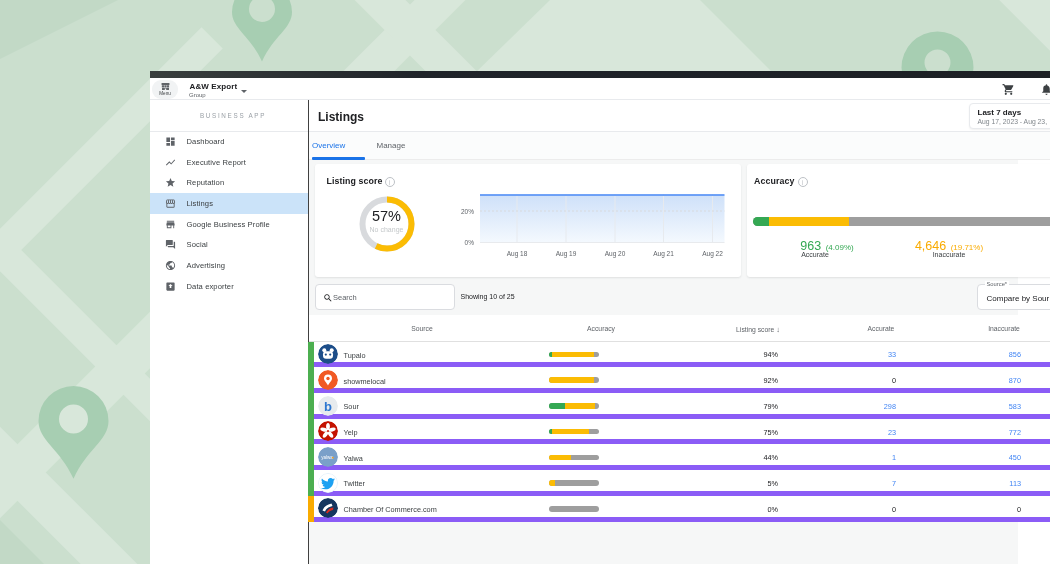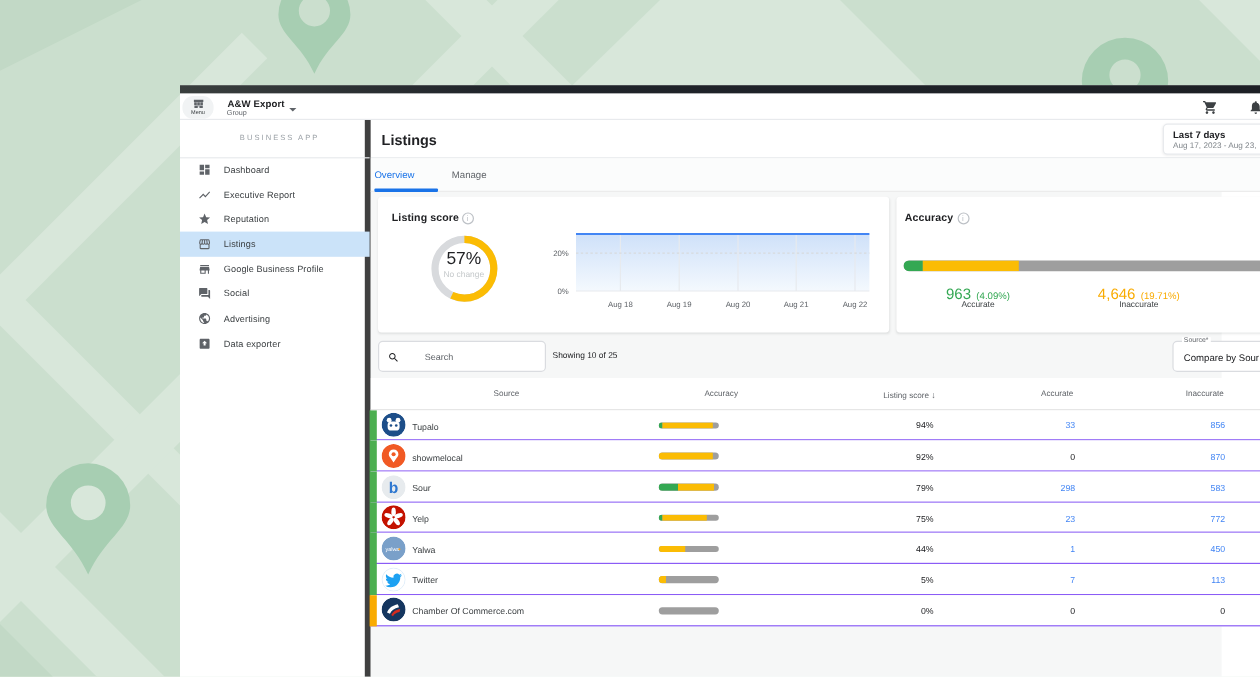--- a/index.html
+++ b/index.html
@@ -10,21 +10,21 @@
 #darkbar{position:absolute;left:0;top:0;width:900px;height:7px;background:linear-gradient(90deg,#3a3f3e 0%,#20242a 30%,#1d2025 100%)}
 #header{position:absolute;left:0;top:7px;width:900px;height:22px;background:#fff;border-bottom:1px solid #e8eaed}
 #menubtn{position:absolute;left:2px;top:2px;width:26px;height:19px;background:#f1f3f4;border-radius:9px;text-align:center}
 #menubtn .mico{margin-top:3px;line-height:0}
 #menubtn .mlbl{font-size:4.6px;color:#3c4043;margin-top:1.5px;line-height:1}
 #acctname{position:absolute;left:39.5px;top:3.5px;font-size:8px;font-weight:bold;color:#202124;letter-spacing:.1px}
 #acctgrp{position:absolute;left:39px;top:13.5px;font-size:6px;color:#5f6368}
 #caret{position:absolute;left:90.5px;top:11.5px;width:0;height:0;border-left:3.2px solid transparent;border-right:3.2px solid transparent;border-top:3.8px solid #5f6368}
 #hdricons{position:absolute;right:0;top:0;height:22px}
 
-#sidebar{position:absolute;left:0;top:29px;width:158.5px;height:464px;background:#fff;border-right:5px solid #404040}
+#sidebar{position:absolute;left:0;top:29px;width:158.5px;height:464px;background:#fff;border-right:1px solid #404040}
 #bapp{position:absolute;left:4px;top:12px;width:158px;text-align:center;font-size:6.3px;letter-spacing:1.7px;color:#9aa0a6}
 #sdiv{position:absolute;left:0;top:31px;width:158px;border-top:1px solid #e8eaed}
 .sitem{position:absolute;left:0;width:158px;height:20.65px;display:flex;align-items:center}
 .sitem .sic{width:11px;height:11px;margin-left:14.5px;flex:none}
 .sitem .slb{font-size:7.6px;color:#3c4043;margin-left:11px;letter-spacing:.1px}
 .sel{background:#cbe3f9}
 
 #main{position:absolute;left:158.5px;top:29px;width:741.5px;height:464px;background:#fff}
 #htitle{position:absolute;left:9.5px;top:10px;font-size:12px;font-weight:bold;color:#202124}
 #hband{position:absolute;left:0;top:0;width:741.5px;height:31.5px;border-bottom:1px solid #e8eaed}
@@ -38,29 +38,29 @@
 #last7 .l2{font-size:6.8px;color:#80868b;margin-top:1.5px;white-space:nowrap}
 #content{position:absolute;left:0;top:59.5px;width:709px;height:404.5px;background:#f6f7f7}
 
 .card{position:absolute;background:#fff;border-radius:3px;box-shadow:0 1px 2px rgba(60,64,67,.12)}
 #card1{left:6.5px;top:4.5px;width:426px;height:113px}
 #card2{left:438.5px;top:4.5px;width:360px;height:113px}
 .ctitle{position:absolute;font-size:8.8px;font-weight:bold;color:#202124;letter-spacing:.1px}
 .info{position:absolute;width:10px;height:10px;border:1px solid #bdc1c6;border-radius:50%;color:#bdc1c6;font-size:6.5px;text-align:center;line-height:9px}
 
 #searchbox{position:absolute;left:6.5px;top:124px;width:140px;height:26px;background:#fff;border:1px solid #dadce0;border-radius:4px}
-#searchbox span{position:absolute;left:38px;top:8px;font-size:7.5px;color:#5f6368}
+#searchbox span{position:absolute;left:17px;top:8px;font-size:7.5px;color:#5f6368}
 #showing{position:absolute;left:152px;top:133px;font-size:7px;color:#202124}
 #selbox{position:absolute;left:668px;top:124.5px;width:100px;height:26px;background:#fff;border:1px solid #dadce0;border-radius:4px}
 #selbox .lab{position:absolute;left:7px;top:-4px;background:#fff;padding:0 2px;font-size:5.8px;color:#5f6368}
 #selbox .val{position:absolute;left:9px;top:9px;font-size:8px;color:#202124;white-space:nowrap}
 #table{position:absolute;left:0;top:155px;width:741.5px;background:#fff}
 #thead{position:relative;height:27px;border-bottom:1px solid #e0e0e0}
 .th{position:absolute;top:10px;font-size:6.8px;color:#5f6368}
-.row{position:relative;height:25.72px;border-bottom:1px solid #8b5cf6;background:#fff}
+.row{position:relative;height:25.72px;border-bottom:5px solid #8b5cf6;background:#fff}
 .stripe{position:absolute;left:-1px;top:0;width:6.5px;height:25.72px;background:#4caf50}
 .stripe.or{background:#f9ab00}
 .srcic{position:absolute;left:9.5px;top:2.6px;width:20px;height:20px;border-radius:50%}
 .srcnm{position:absolute;left:35px;top:9.3px;font-size:7.3px;color:#3c4043}
 .bar{position:absolute;left:240.5px;top:10.2px;width:49.5px;height:5.6px;border-radius:3px;background:#9e9e9e;overflow:hidden}
 .bar i{display:block;float:left;height:5.6px}
 .bg1{background:#34a853}
 .bg2{background:#fbbc04}
 .pct{position:absolute;top:8.9px;left:400px;width:69.5px;text-align:right;font-size:7.3px;color:#202124}
 .acc{position:absolute;top:8.9px;left:518px;width:69.5px;text-align:right;font-size:7.3px;color:#4285f4}
@@ -222,21 +222,21 @@
     </g>
   </svg>
 </div>
       <div class="card" id="card2">
   <div class="ctitle" style="left:7px;top:12px">Accuracy</div>
   <div class="info" style="left:50.5px;top:12.5px">i</div>
   <div style="position:absolute;left:6px;top:52.5px;width:348px;height:9.5px;border-radius:5px;background:#9e9e9e;overflow:hidden">
     <div style="float:left;height:9.5px;width:15.5px;background:#34a853"></div>
     <div style="float:left;height:9.5px;width:80.5px;background:#fbbc04"></div>
   </div>
-  <div style="position:absolute;left:8px;top:72px;width:120px;text-align:center;color:#34a853"><span style="font-size:12.5px">963</span> <span style="font-size:8px">(4.09%)</span></div>
+  <div style="position:absolute;left:20px;top:72px;width:120px;text-align:center;color:#34a853"><span style="font-size:12.5px">963</span> <span style="font-size:8px">(4.09%)</span></div>
   <div style="position:absolute;left:8px;top:87px;width:120px;text-align:center;font-size:7px;color:#3c4043">Accurate</div>
   <div style="position:absolute;left:142px;top:72px;width:120px;text-align:center;color:#f9ab00"><span style="font-size:12.5px">4,646</span> <span style="font-size:8px">(19.71%)</span></div>
   <div style="position:absolute;left:142px;top:87px;width:120px;text-align:center;font-size:7px;color:#3c4043">Inaccurate</div>
 </div>
       <div id="searchbox">
           <svg style="position:absolute;left:7px;top:8px" width="10" height="10" viewBox="0 0 24 24">
             <path d="M15.5 14h-.79l-.28-.27C15.41 12.59 16 11.11 16 9.5 16 5.91 13.09 3 9.5 3S3 5.91 3 9.5 5.91 16 9.5 16c1.61 0 3.09-.59 4.23-1.57l.27.28v.79l5 4.99L20.49 19l-4.99-5zm-6 0C7.01 14 5 11.99 5 9.5S7.01 5 9.5 5 14 7.01 14 9.5 11.99 14 9.5 14z" fill="#202124"></path>
           </svg>
           <span>Search</span>
         </div>

